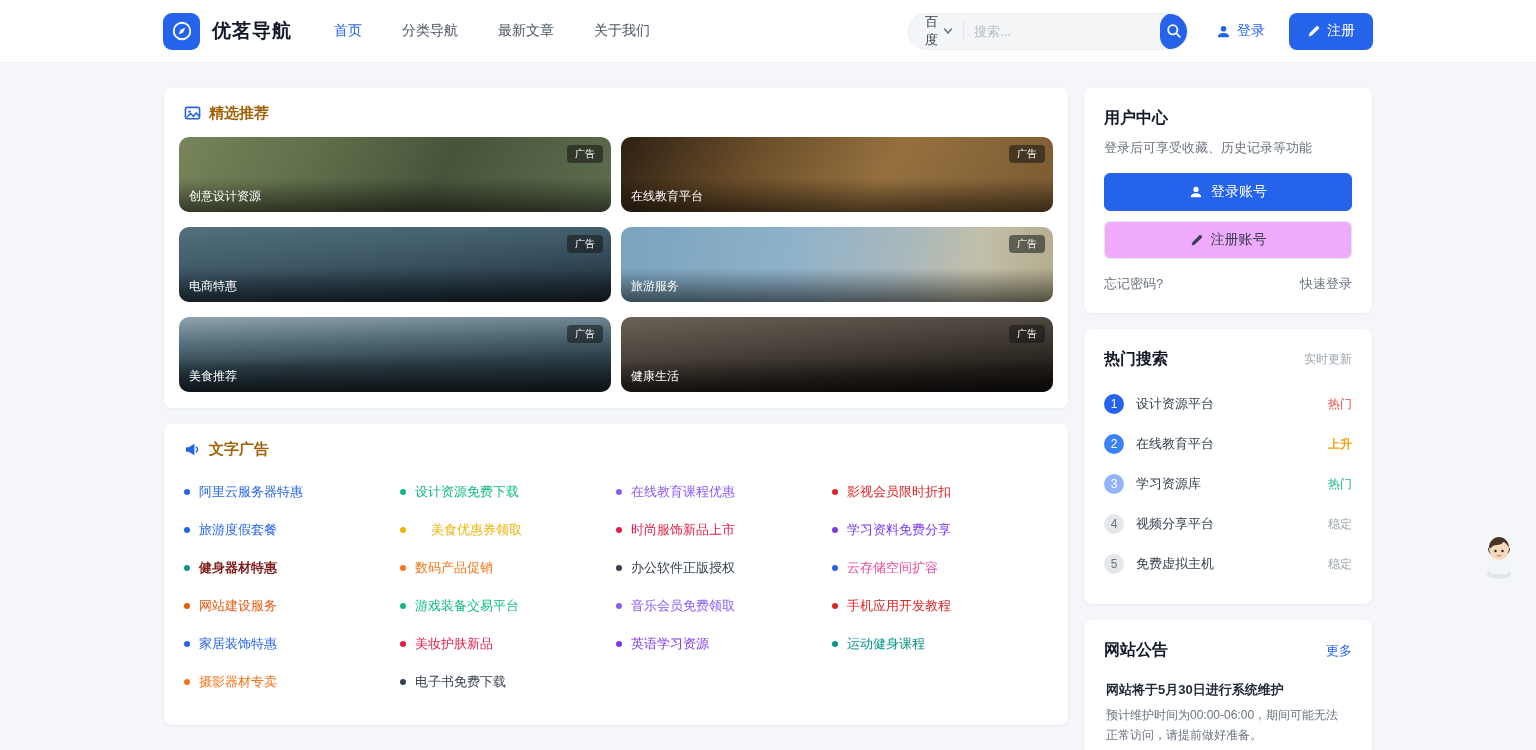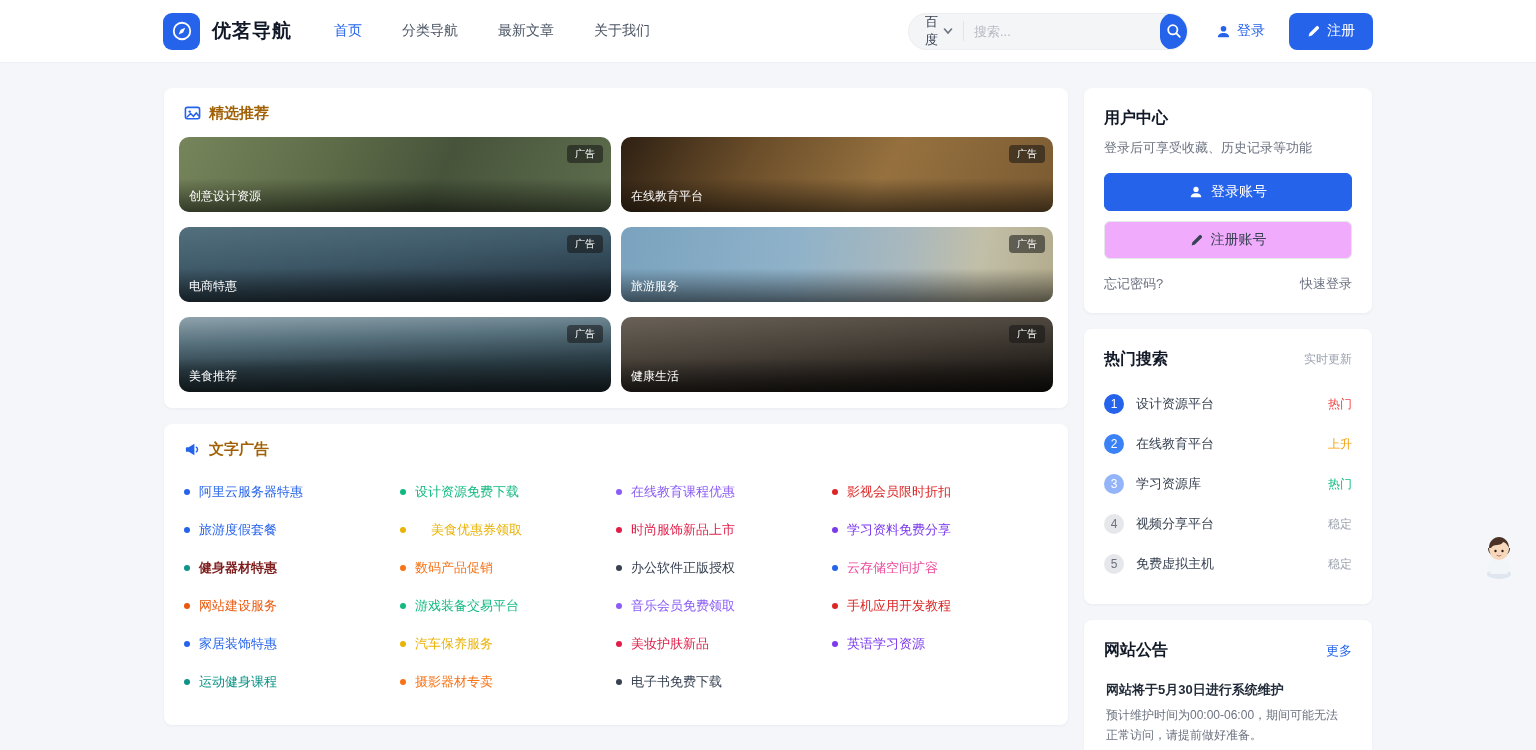--- a/index.html
+++ b/index.html
@@ -304,24 +304,20 @@
           </div>
         <div class="ad-link">
             <span class="ad-dot" style="background: rgb(220, 38, 38);"></span>
             <a class="ad-label" style="color: rgb(220, 38, 38);">手机应用开发教程</a>
           </div>
         <div class="ad-link">
             <span class="ad-dot" style="background: rgb(37, 99, 235);"></span>
             <a class="ad-label" style="color: rgb(37, 99, 235);">家居装饰特惠</a>
           </div>
         <div class="ad-link">
-            <span class="ad-dot" style="background: rgb(234, 179, 8);"></span>
-            <a class="ad-label" style="color: rgb(234, 179, 8);">汽车保养服务</a>
-          </div>
-        <div class="ad-link">
             <span class="ad-dot" style="background: rgb(225, 29, 72);"></span>
             <a class="ad-label" style="color: rgb(225, 29, 72);">美妆护肤新品</a>
           </div>
         <div class="ad-link">
             <span class="ad-dot" style="background: rgb(124, 58, 237);"></span>
             <a class="ad-label" style="color: rgb(124, 58, 237);">英语学习资源</a>
           </div>
         <div class="ad-link">
             <span class="ad-dot" style="background: rgb(13, 148, 136);"></span>
             <a class="ad-label" style="color: rgb(13, 148, 136);">运动健身课程</a>
@@ -372,21 +368,21 @@
         <span class="side-extra">实时更新</span>
       </div>
       <div class="hot-row">
         <span class="rank" style="color: rgb(255, 255, 255); background: rgb(37, 99, 235);">1</span>
         <span class="hot-label">设计资源平台</span>
         <span class="hot-tag" style="color: rgb(239, 68, 68);">热门</span>
       </div>
       <div class="hot-row">
         <span class="rank" style="color: rgb(255, 255, 255); background: rgb(59, 130, 246);">2</span>
         <span class="hot-label">在线教育平台</span>
-        <span class="hot-tag" style="color: rgb(245, 158, 11);">上升</span>
+        <span class="hot-tag" style="color: rgb(245, 158, 11); font-weight: bold;">上升</span>
       </div>
       <div class="hot-row">
         <span class="rank" style="color: rgb(255, 255, 255); background: rgb(147, 180, 248);">3</span>
         <span class="hot-label">学习资源库</span>
         <span class="hot-tag" style="color: rgb(16, 185, 129);">热门</span>
       </div>
       <div class="hot-row">
         <span class="rank" style="color: rgb(107, 114, 128); background: rgb(229, 231, 235);">4</span>
         <span class="hot-label">视频分享平台</span>
         <span class="hot-tag" style="color: rgb(156, 163, 175);">稳定</span>

